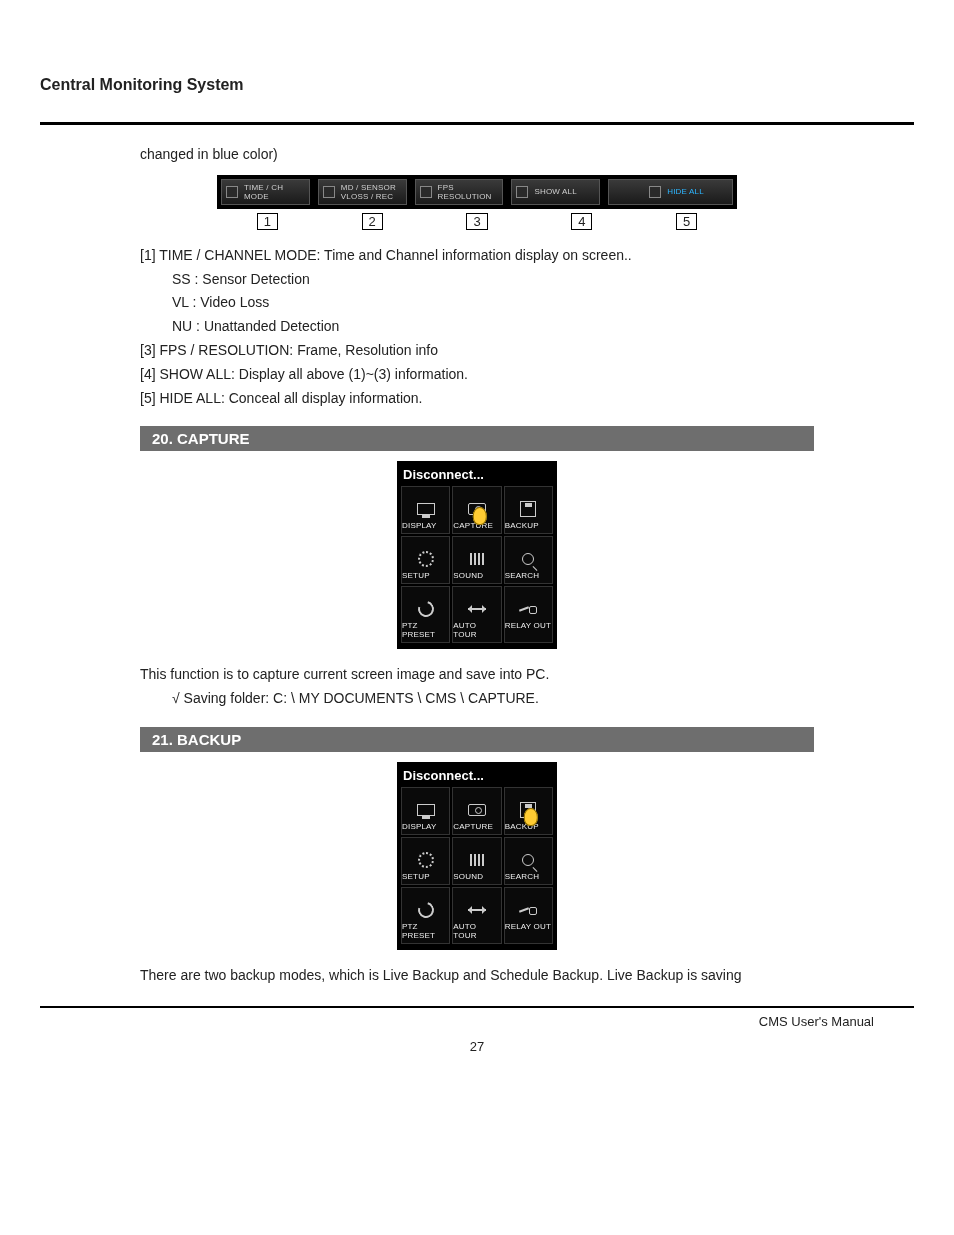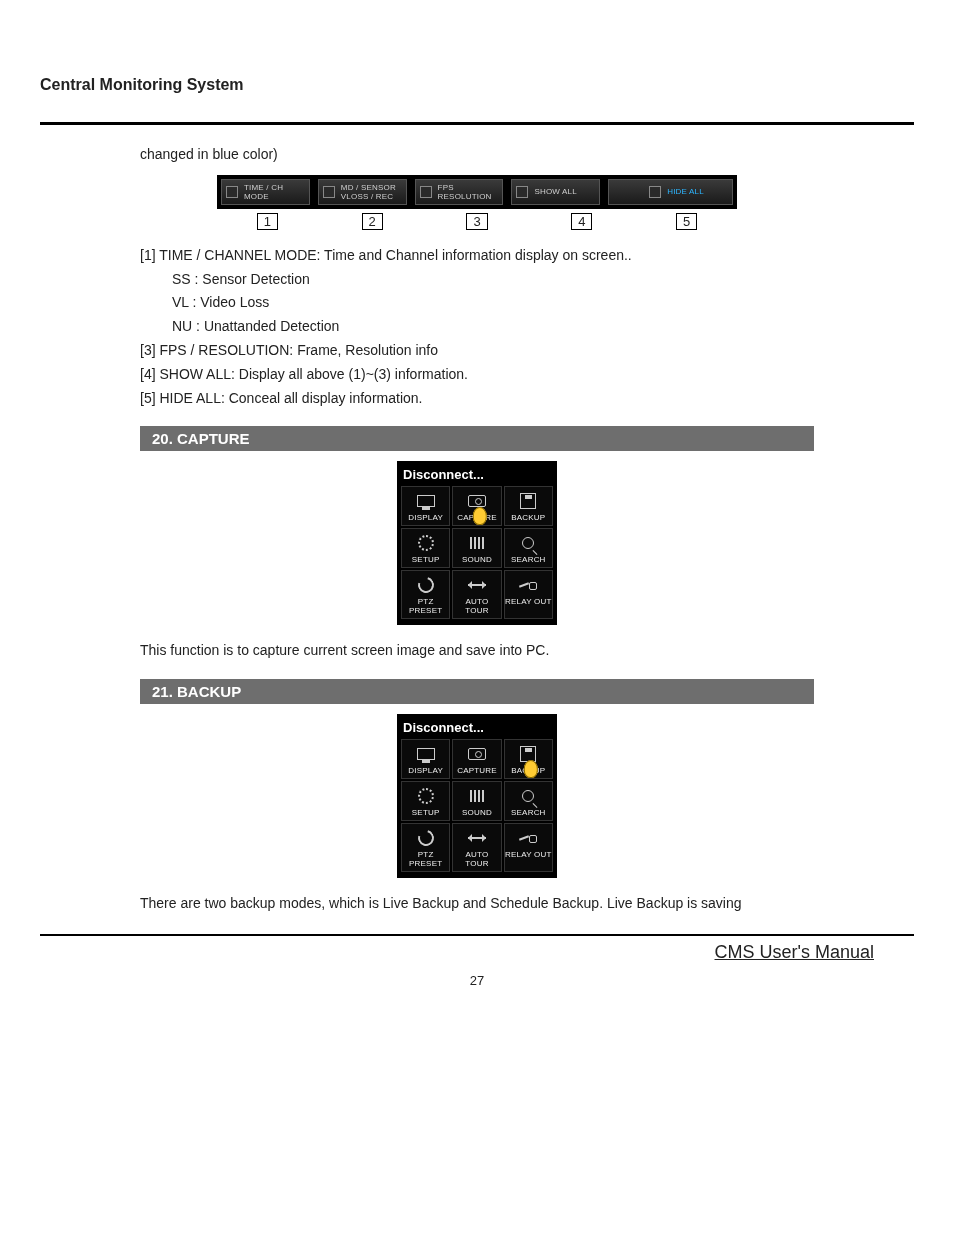--- a/index.html
+++ b/index.html
@@ -104,22 +104,22 @@
     padding: 2px 2px 4px 2px;
   }
   .panel-grid {
     display: grid;
     grid-template-columns: repeat(3, 1fr);
     gap: 2px;
   }
   .panel-cell {
     border: 1px solid #333;
     background: #0a0a0a;
-    text-align: center;
-    padding: 4px 0 3px 0;
+    text-align: left;
+    padding: 12px 0 3px 0;
     position: relative;
   }
   .panel-cell .ico {
     height: 20px;
     display:flex;
     align-items:center;
     justify-content:center;
     margin-bottom:2px;
   }
   .panel-cell .lbl { font-size: 8px; letter-spacing:.2px; color:#eee;}
@@ -148,21 +148,21 @@
   .i-arrows{width:18px;height:2px;background:#ccc;position:relative;}
   .i-arrows::before,.i-arrows::after{content:"";position:absolute;top:-3px;border:4px solid transparent;}
   .i-arrows::before{left:-4px;border-right-color:#ccc;}
   .i-arrows::after{right:-4px;border-left-color:#ccc;}
   .i-relay{width:18px;height:10px;position:relative;}
   .i-relay::before{content:"";position:absolute;left:0;top:4px;width:10px;height:2px;background:#ccc;transform:rotate(-20deg);}
   .i-relay::after{content:"";position:absolute;right:0;top:2px;width:6px;height:6px;border:1px solid #ccc;border-radius:2px;}
 
   .checkmark { font-family: "Segoe UI Symbol", Arial; }
 
-  .footer-right { text-align: right; font-size: 18px; padding: 0 40px 0 0; text-decoration: underline; }
+  .footer-right { text-align: right; font-size: 13px; padding: 0 40px 0 0; }
   .page-num { text-align: center; font-size: 13px; margin-top: 10px; }
 </style>
 </head>
 <body>
 
 <h1 class="page-title">Central Monitoring System</h1>
 <hr class="rule-thick">
 
 <div class="content">
 
@@ -268,20 +268,24 @@
       <div class="panel-cell">
           <div class="ico">
             <div class="i-relay"></div>
           </div>
           <div class="lbl">RELAY OUT</div>
         </div>
     </div>
   </div>
 
   <div class="line">This function is to capture current screen image and save into PC.</div>
+  <div class="line indent1">
+    <span class="checkmark">√</span>
+    <span>Saving folder: C: \ MY DOCUMENTS \ CMS \ CAPTURE.</span>
+  </div>
 
   <div class="section-head">21. BACKUP</div>
 
   <div class="panel">
     <div class="panel-title">Disconnect...</div>
     <div class="panel-grid">
       <div class="panel-cell">
           <div class="ico">
             <div class="i-monitor"></div>
           </div>

